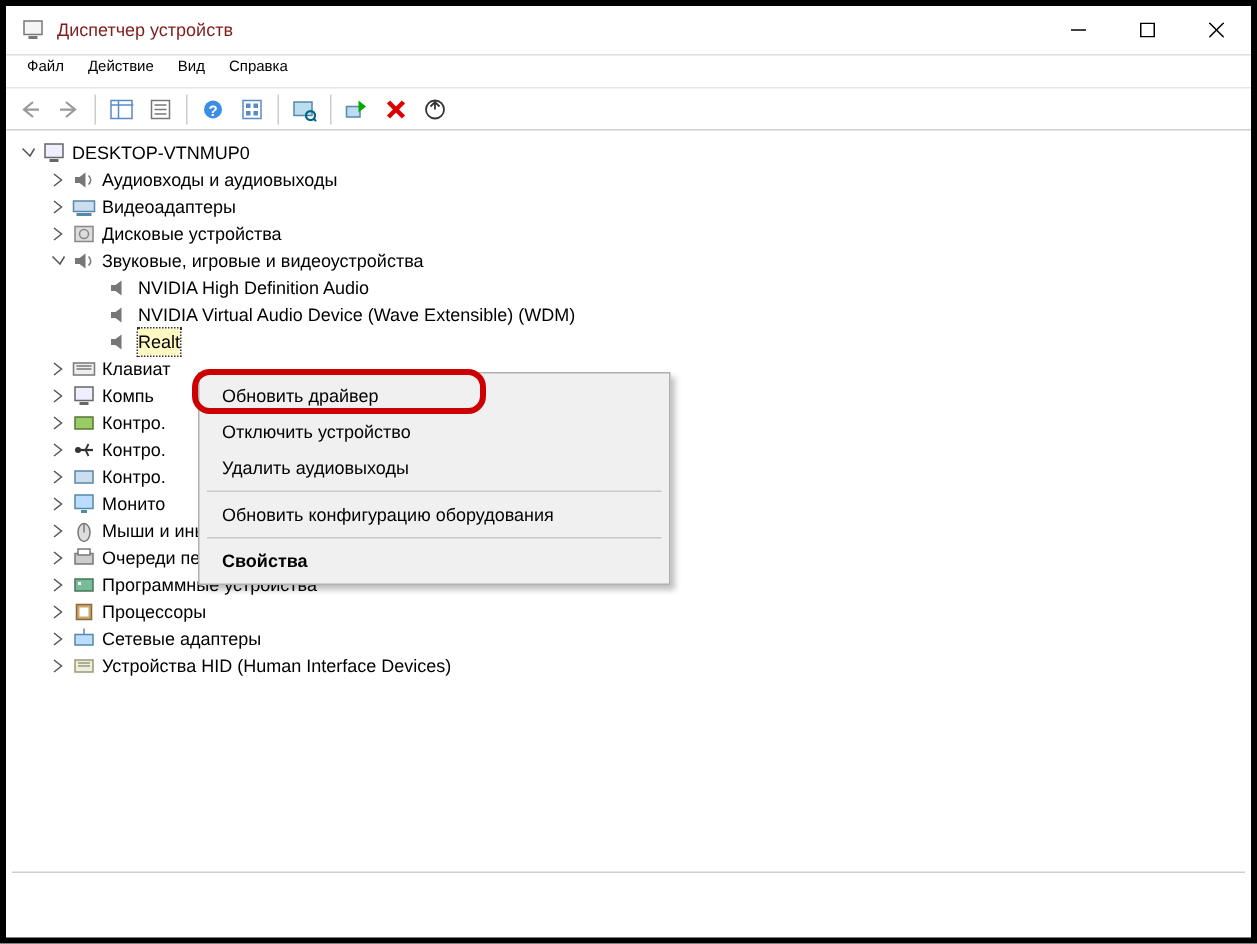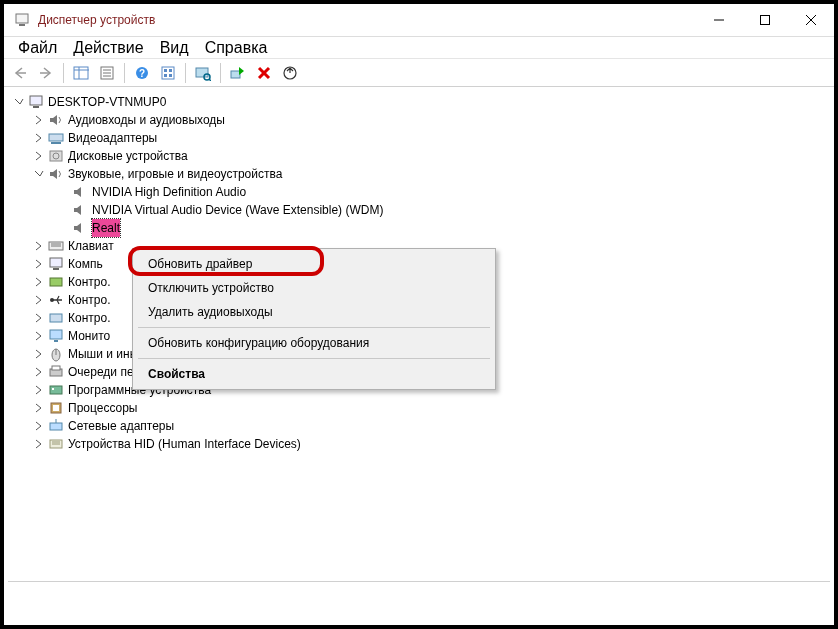--- a/index.html
+++ b/index.html
@@ -27,21 +27,21 @@
     display: inline-flex; align-items: center; justify-content: center;
   }
   .titlebar .title { flex: 1; font-size: 12px; color: #7f1d1d; }
   .titlebar .win-controls { display: flex; }
   .titlebar .win-btn {
     width: 46px; height: 33px; display: flex; align-items: center; justify-content: center;
     font-family: "Segoe MDL2 Assets", sans-serif; font-size: 10px; color: #000;
   }
   .menubar {
     height: 22px; display: flex; align-items: flex-start; padding: 0 6px;
-    border-bottom: 1px solid #e5e5e5; font-size: 16px;
+    border-bottom: 1px solid #e5e5e5; font-size: 10px;
   }
   .menubar .menu-item { padding: 2px 8px; }
   .toolbar {
     height: 28px; display: flex; align-items: center; padding: 0 4px; gap: 2px;
     border-bottom: 1px solid #d0d0d0;
   }
   .toolbar .sep { width: 1px; height: 20px; background: #ccc; margin: 0 3px; }
   .tool-btn {
     width: 24px; height: 24px; display: flex; align-items: center; justify-content: center;
     border: 1px solid transparent;
@@ -55,30 +55,30 @@
   .tree-node { display: flex; align-items: center; height: 18px; line-height: 18px; white-space: nowrap; }
   .twisty {
     width: 14px; height: 14px; display: inline-flex; align-items: center; justify-content: center;
     font-size: 10px; color: #555; margin-right: 2px;
   }
   .twisty.empty { visibility: hidden; }
   .node-icon {
     width: 16px; height: 16px; margin-right: 4px; display: inline-flex; align-items: center; justify-content: center;
   }
   .node-label { font-size: 12px; }
-  .sel { background: #ec4899; outline: 1px dotted #333; }
+  .sel { background: #fef9c3; outline: 1px dotted #333; }
   .statusbar {
     position: absolute; left: 4px; right: 4px; bottom: 4px; height: 40px;
     border-top: 1px solid #d0d0d0;
   }
   
   .ctxmenu {
     position: absolute;
     left: 128px; top: 244px;
-    width: 364px;
+    width: 315px;
     background: #f0f0f0;
     border: 1px solid #b0b0b0;
     box-shadow: 3px 3px 4px rgba(0,0,0,0.25);
     padding: 3px;
     font-size: 12px;
   }
   .ctxmenu .cm-item {
     padding: 5px 12px;
   }
   .ctxmenu .cm-sep { height: 1px; background: #c8c8c8; margin: 3px 2px; }

